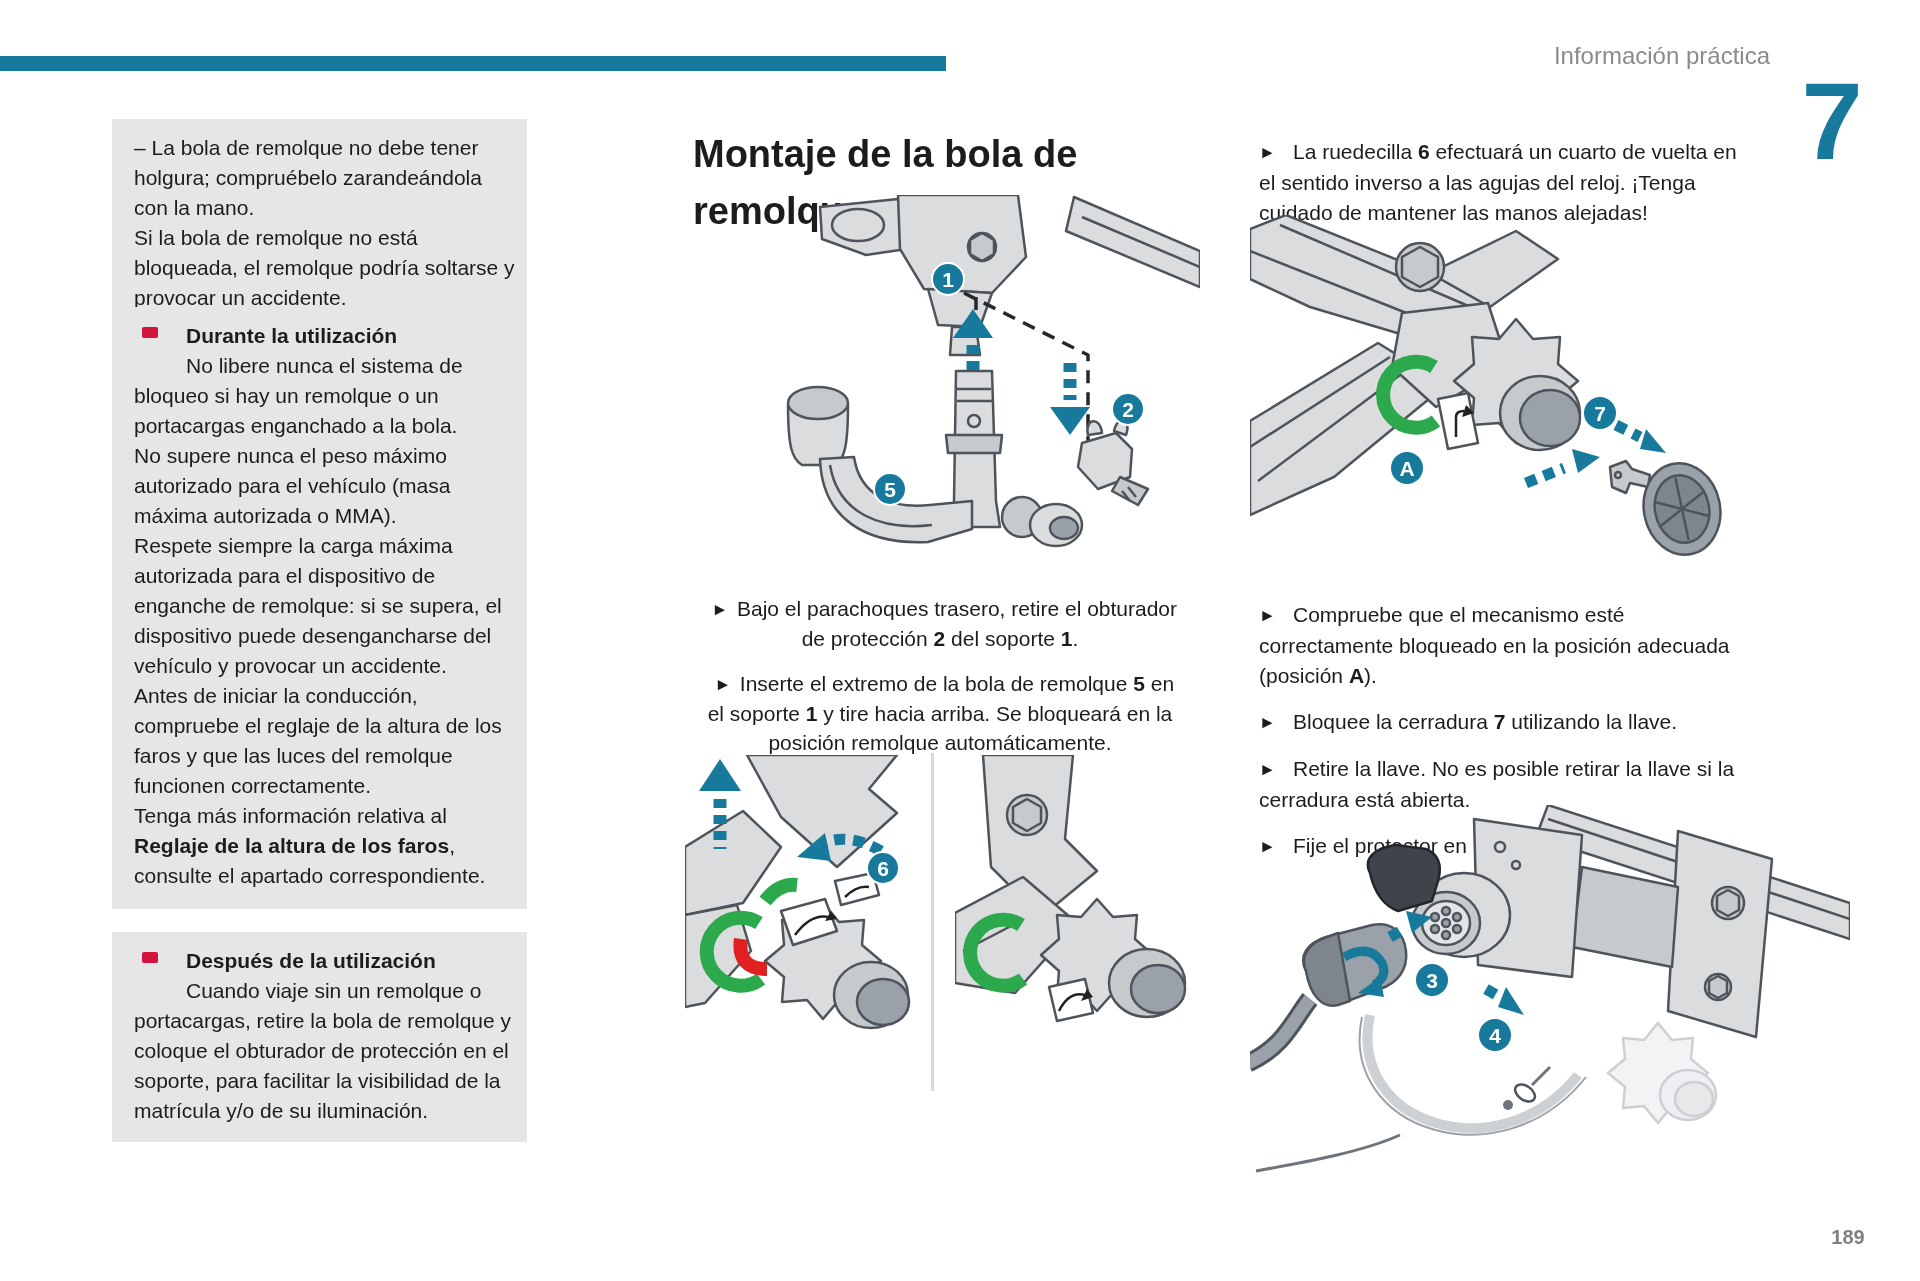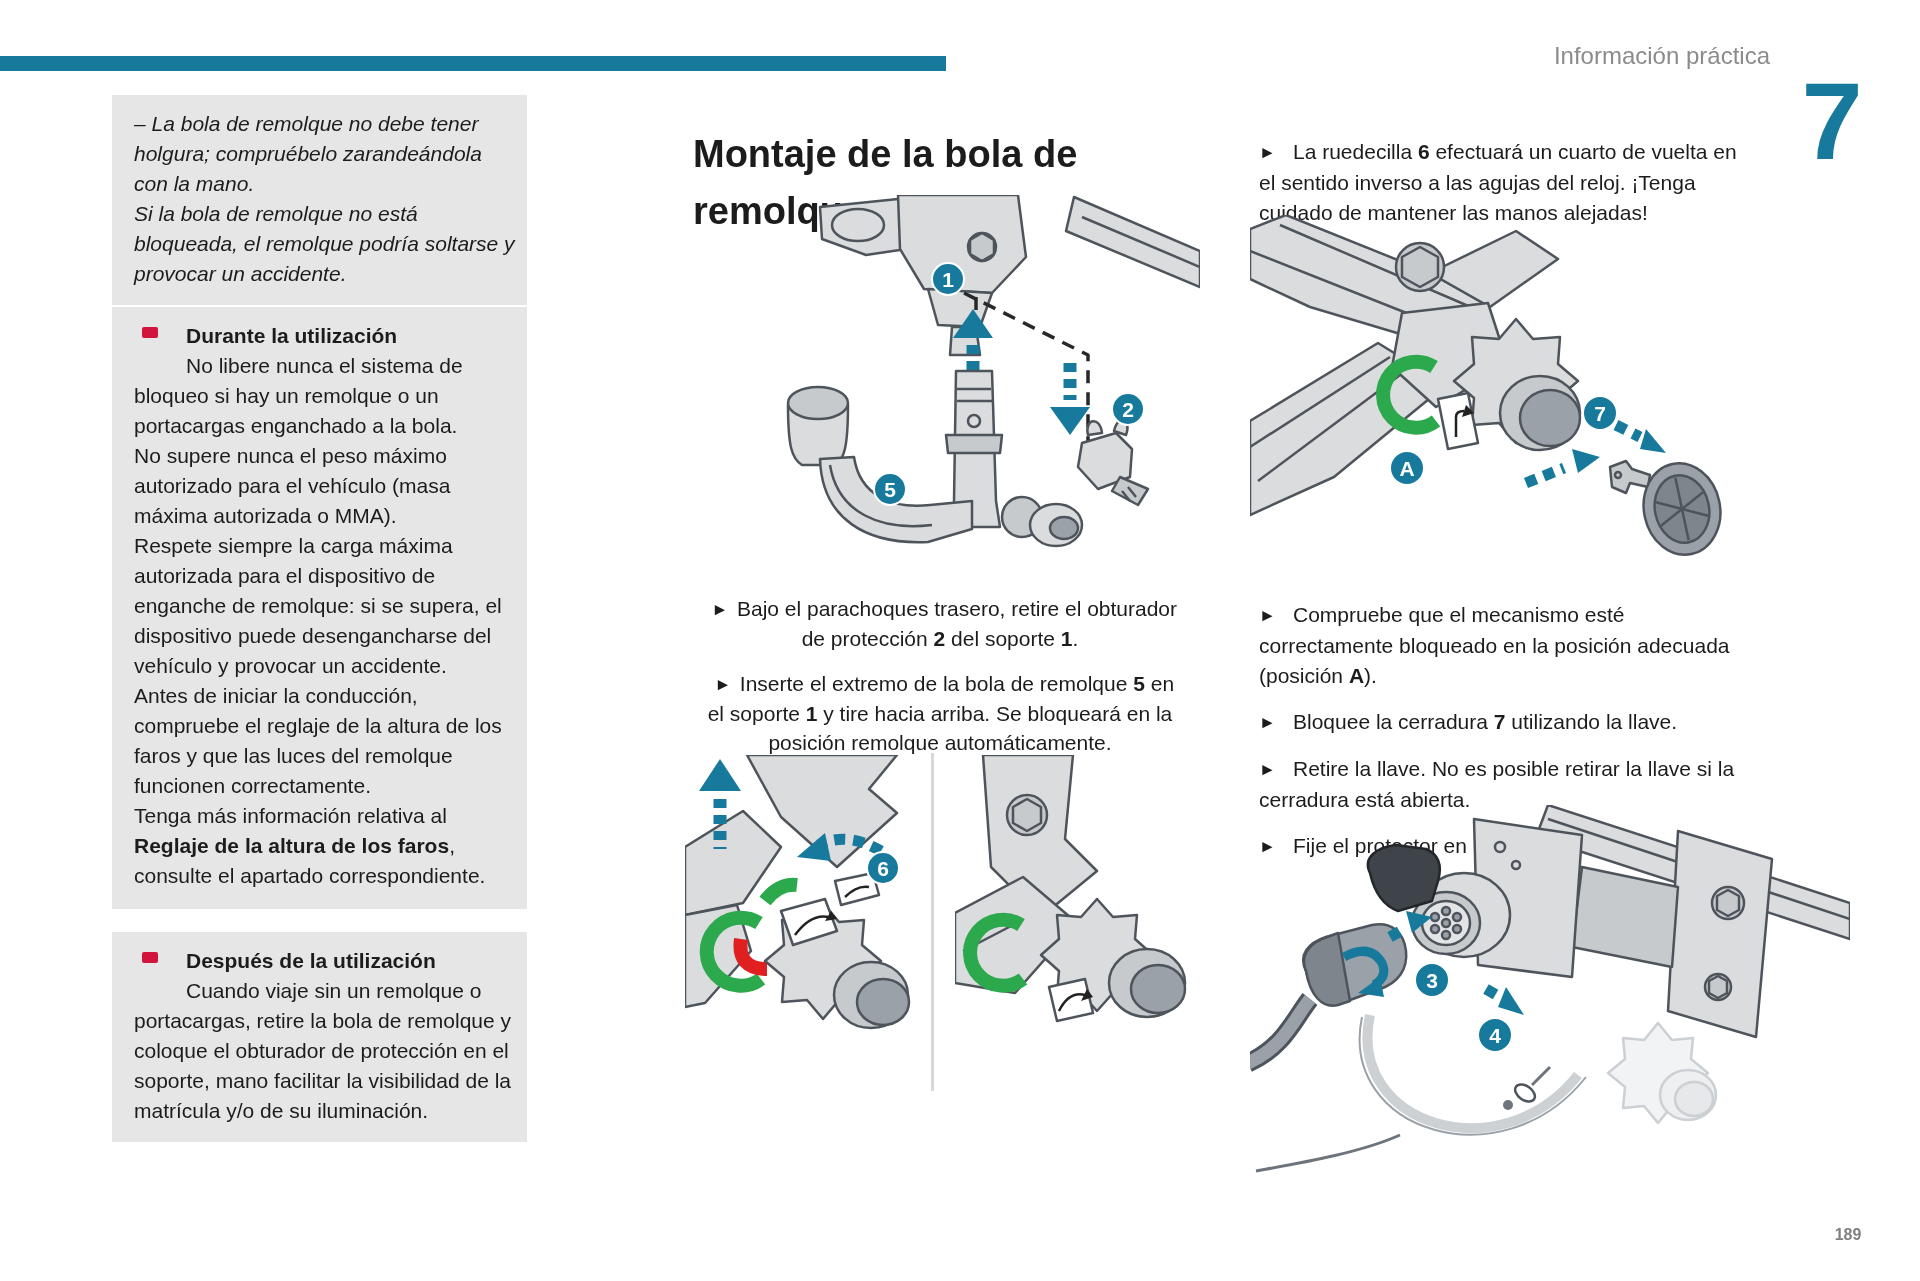--- a/index.html
+++ b/index.html
@@ -5,26 +5,26 @@
   html,body{margin:0;padding:0;background:#ffffff;}
   .page{position:relative;width:1920px;height:1281px;background:#fff;overflow:hidden;
         font-family:"Liberation Sans", sans-serif;color:#1c1c1c;}
   
   .accent-bar{position:absolute;left:0;top:56px;width:946px;height:15px;background:#177a9c;}
   .section-title{position:absolute;left:1430px;top:42px;width:340px;text-align:right;
         font-size:24px;color:#8b8b8b;}
   .chapter-num{position:absolute;left:1784px;top:66px;width:96px;text-align:center;
         font-size:110px;line-height:1;font-weight:bold;color:#177a9c;}
   .page-num{position:absolute;left:1806px;top:1226px;width:84px;text-align:center;
-        font-size:16px;font-weight:bold;color:#808080;}
+        font-size:20px;font-weight:bold;color:#808080;}
   
   .graybox{position:absolute;left:112px;width:415px;box-sizing:border-box;background:#e6e6e6;
         padding:14px 6px 16px 22px;font-size:21px;line-height:30px;}
   .graybox p{margin:0;}
-  #box-note{top:95px;min-height:180px;font-style:italic;}
+  #box-note{top:119px;min-height:180px;}
   #box-during{top:307px;min-height:602px;}
   #box-after{top:932px;min-height:210px;}
   .warn-title{font-weight:bold;margin-left:52px;}
   .warn p.first{text-indent:52px;}
   .warn-icon{position:absolute;left:30px;top:16px;width:16px;height:58px;}
   .warn-icon .bar{width:16px;height:42px;background:#d2143c;border-radius:2px;}
   .warn-icon .dot{width:16px;height:11px;background:#d2143c;margin-top:4px;border-radius:2px;}
   
   .heading{position:absolute;left:693px;top:101px;width:430px;font-size:38px;line-height:57px;
         font-weight:bold;}
@@ -83,21 +83,21 @@
     <p class="first"><span>No libere nunca el sistema de bloqueo si hay un remolque o un portacargas enganchado a la bola.</span></p>
     <p><span>No supere nunca el peso máximo autorizado para el vehículo (masa máxima autorizada o MMA).</span></p>
     <p><span>Respete siempre la carga máxima autorizada para el dispositivo de enganche de remolque: si se supera, el dispositivo puede desengancharse del vehículo y provocar un accidente.</span></p>
     <p><span>Antes de iniciar la conducción, compruebe el reglaje de la altura de los faros y que las luces del remolque funcionen correctamente.</span></p>
     <p><span>Tenga más información relativa al </span><span class="b">Reglaje de la altura de los faros</span><span>, consulte el apartado correspondiente.</span></p>
   </section>
 
   <section class="graybox warn" id="box-after">
     <span class="warn-icon"><span class="bar"></span><span class="dot" style="display:block"></span></span>
     <div class="warn-title">Después de la utilización</div>
-    <p class="first"><span>Cuando viaje sin un remolque o portacargas, retire la bola de remolque y coloque el obturador de protección en el soporte, mano facilitar la visibilidad de la matrícula y/o de su iluminación.</span></p>
+    <p class="first"><span>Cuando viaje sin un remolque o portacargas, retire la bola de remolque y coloque el obturador de protección en el soporte, para facilitar la visibilidad de la matrícula y/o de su iluminación.</span></p>
   </section>
 
   <h1 class="heading">Montaje de la bola de remolque</h1>
 
   <div class="fig" style="left:670px;top:195px;width:530px;height:385px">
     <svg width="530" height="385" viewBox="0 0 530 385">
       <g>
         <path d="M404,2 L530,56 L530,92 L396,36 Z"></path>
         <path class="ln" d="M412,22 L530,72"></path>
         <path d="M150,12 L228,4 L252,20 L250,52 L196,60 L152,44 Z"></path>

